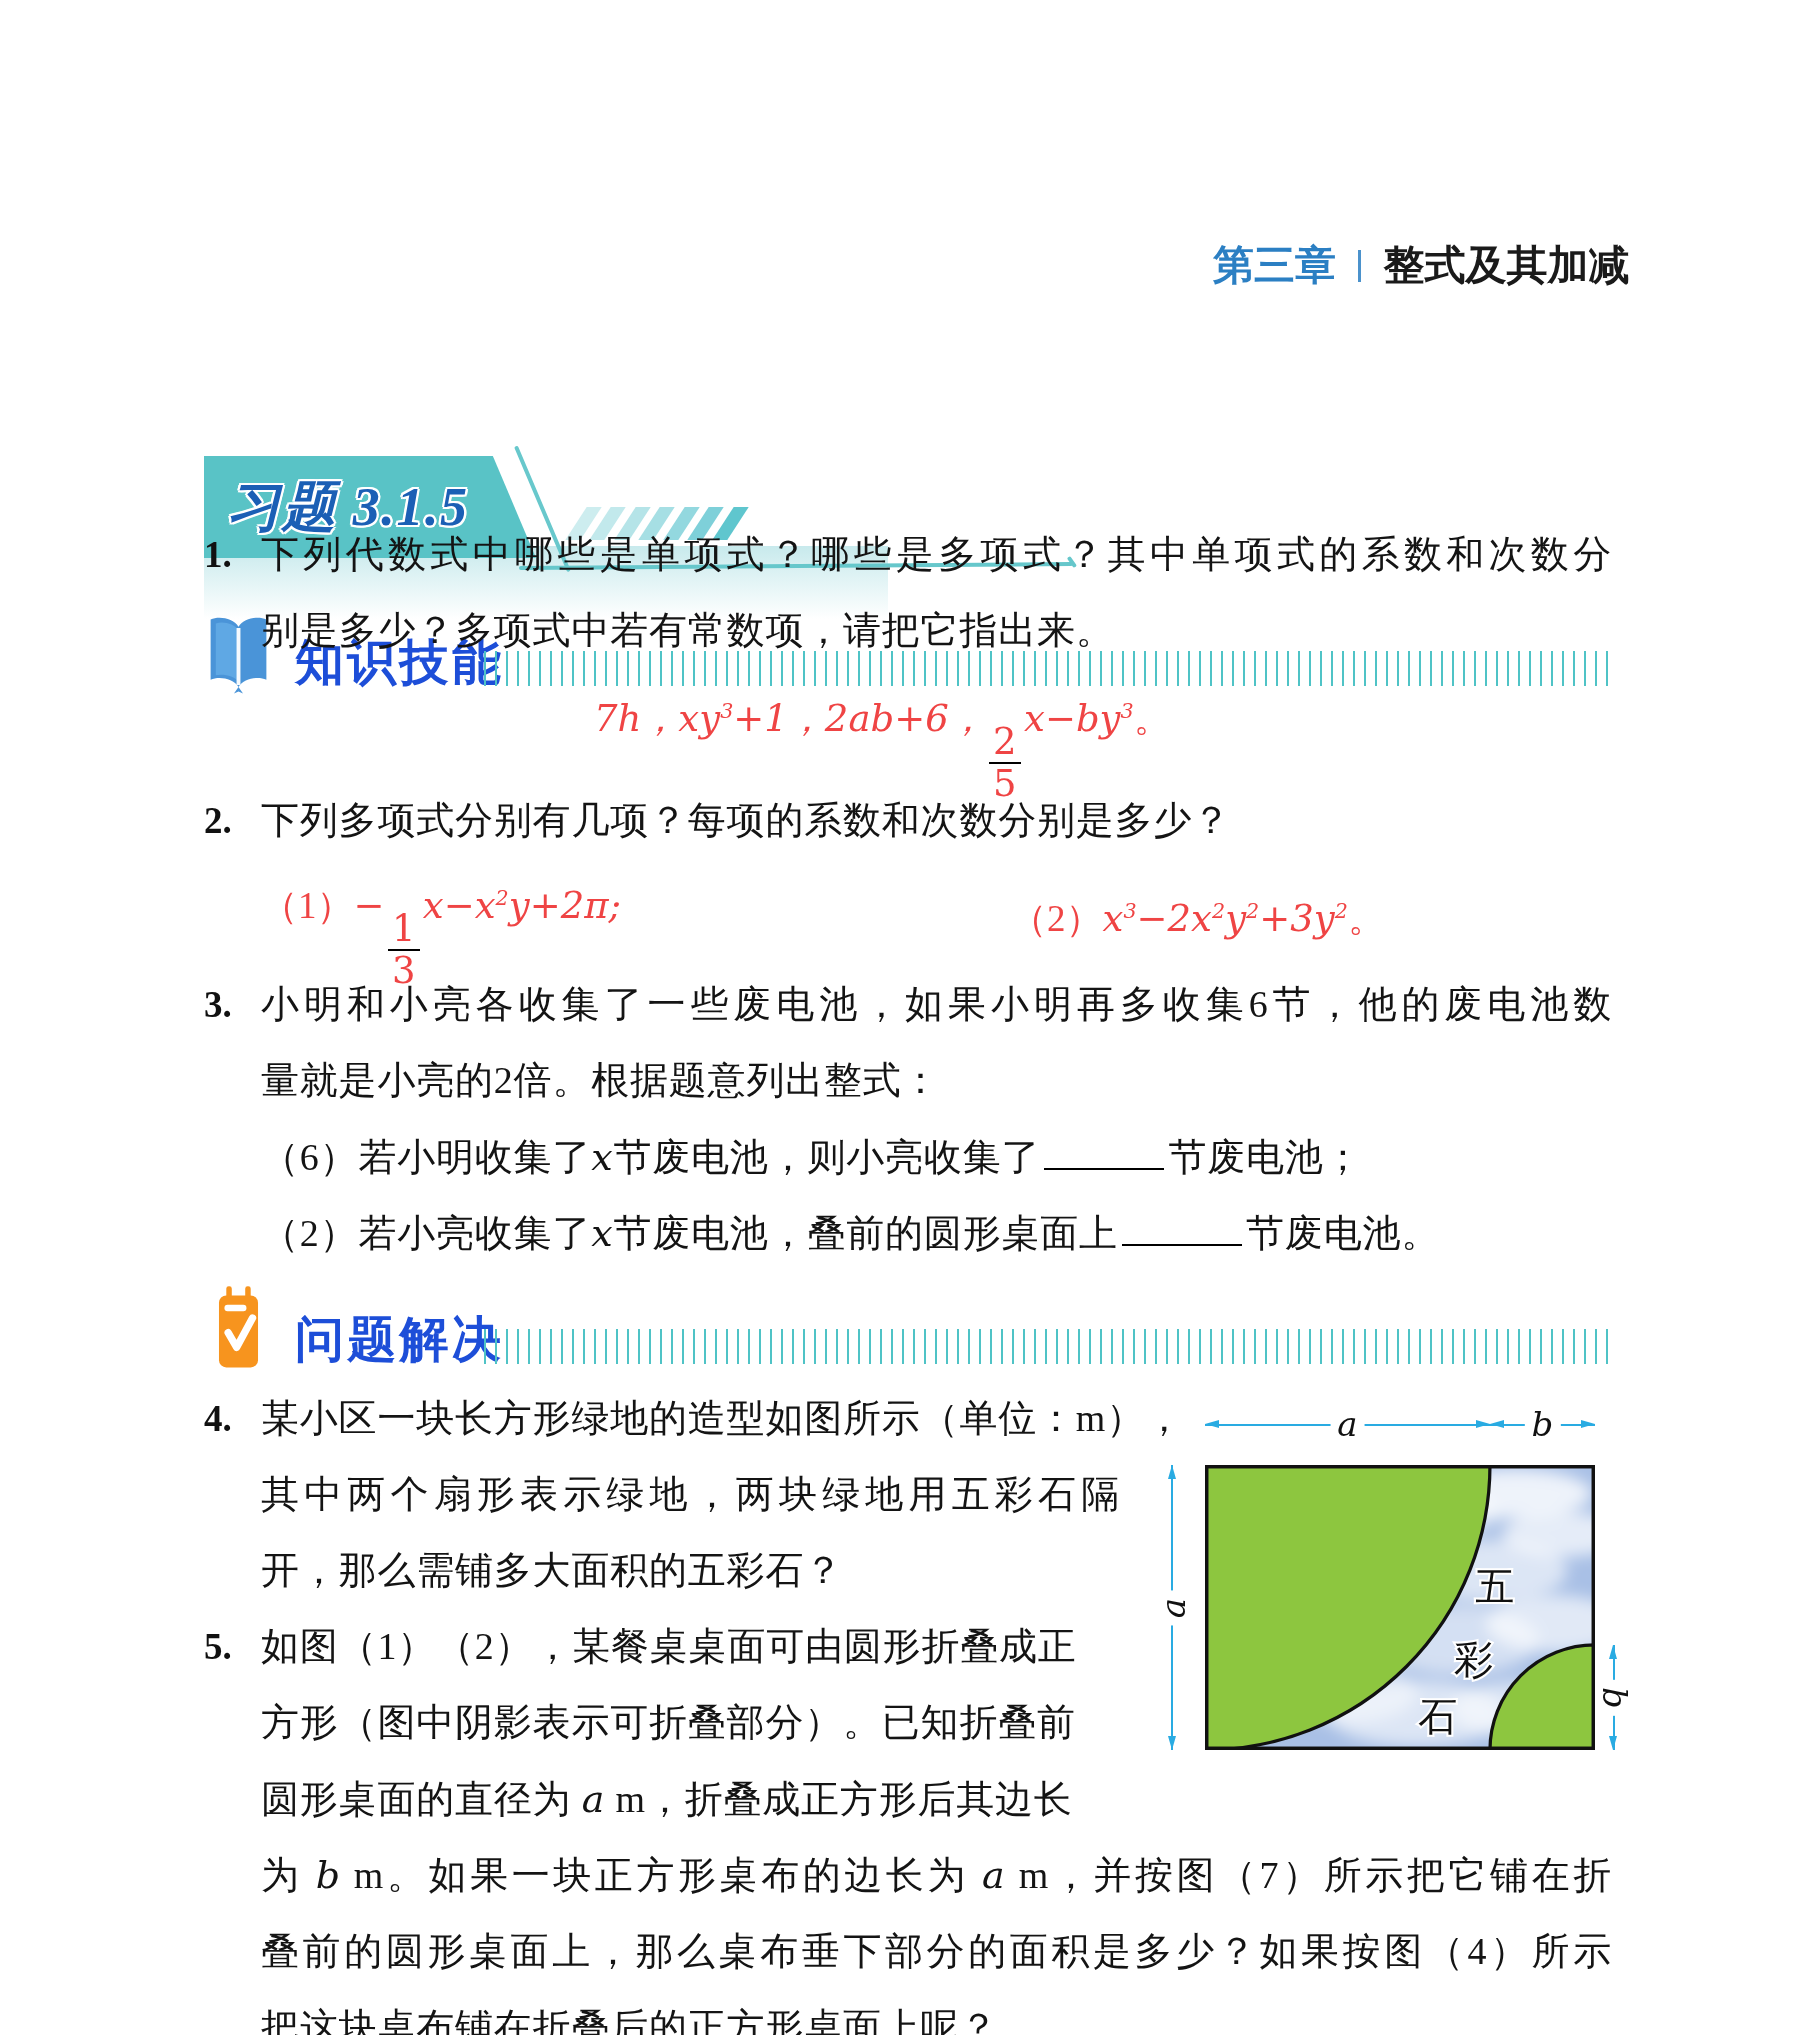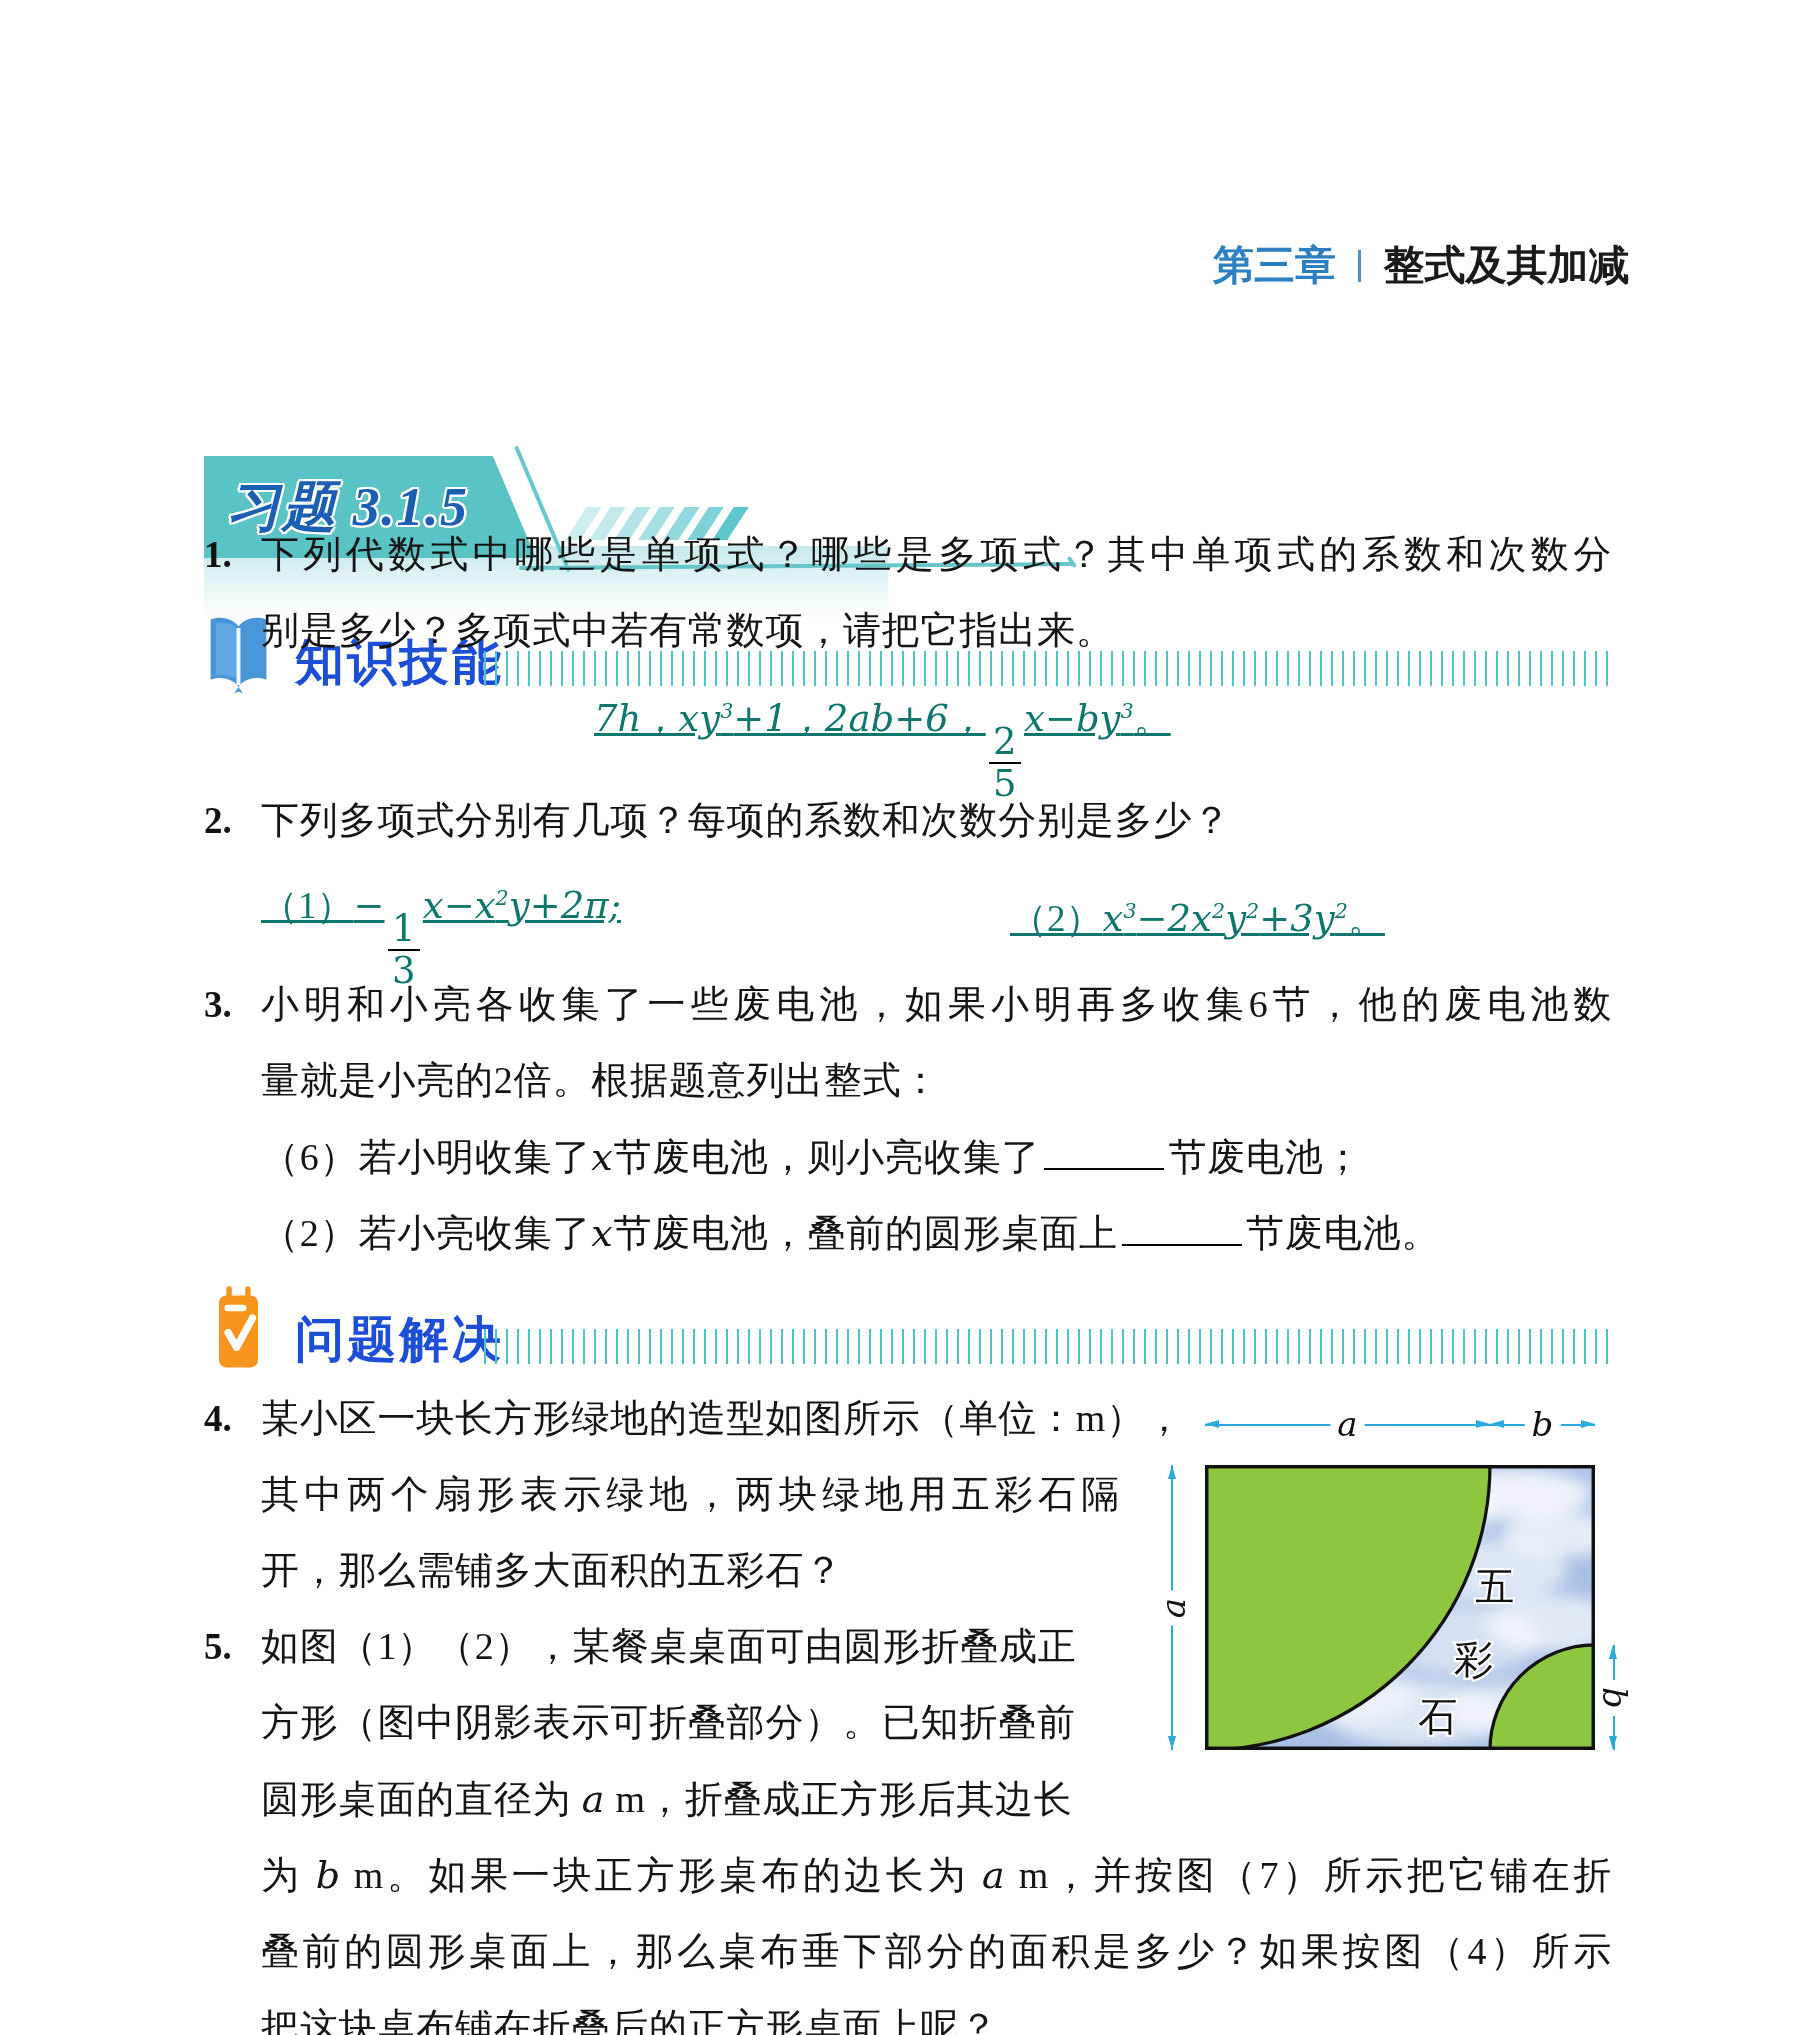--- a/index.html
+++ b/index.html
@@ -44,21 +44,21 @@
   .tline{position:absolute;font-size:38px;line-height:1.25;letter-spacing:0.8px;color:#141414;
          white-space:nowrap;}
   .just{width:1351px;text-align:justify;text-align-last:justify;white-space:normal;}
   .pnum{position:absolute;font-weight:bold;font-size:37px;font-family:"Liberation Serif",serif;}
   .var{font-style:italic;font-family:"DejaVu Serif",serif;}
   .blank{display:inline-block;width:120px;height:0.92em;border-bottom:2.8px solid #000;
          margin:0 4.1px;vertical-align:baseline;}
 
   
   .math{position:absolute;font-family:"DejaVu Serif",serif;font-style:italic;font-size:37px;
-        white-space:nowrap;color:#0f766e;text-decoration:underline;}
+        white-space:nowrap;color:#ef4444;}
   .math .cn{font-style:normal;font-family:"Liberation Serif",serif;}
   .math sup{font-size:56%;vertical-align:super;line-height:0;}
   .frac{display:inline-flex;flex-direction:column;text-align:center;vertical-align:-0.62em;
         line-height:1.08;margin:0 3.3px;font-style:normal;}
   .frac .fn{display:block;padding:0 4.1px;border-bottom:2.4px solid #000;}
   .frac .fd{display:block;}
 
   
   .fig4{position:absolute;left:1160px;top:1408px;width:484px;height:415px;}
   .fig4 svg.plot{position:absolute;left:45px;top:57px;}

